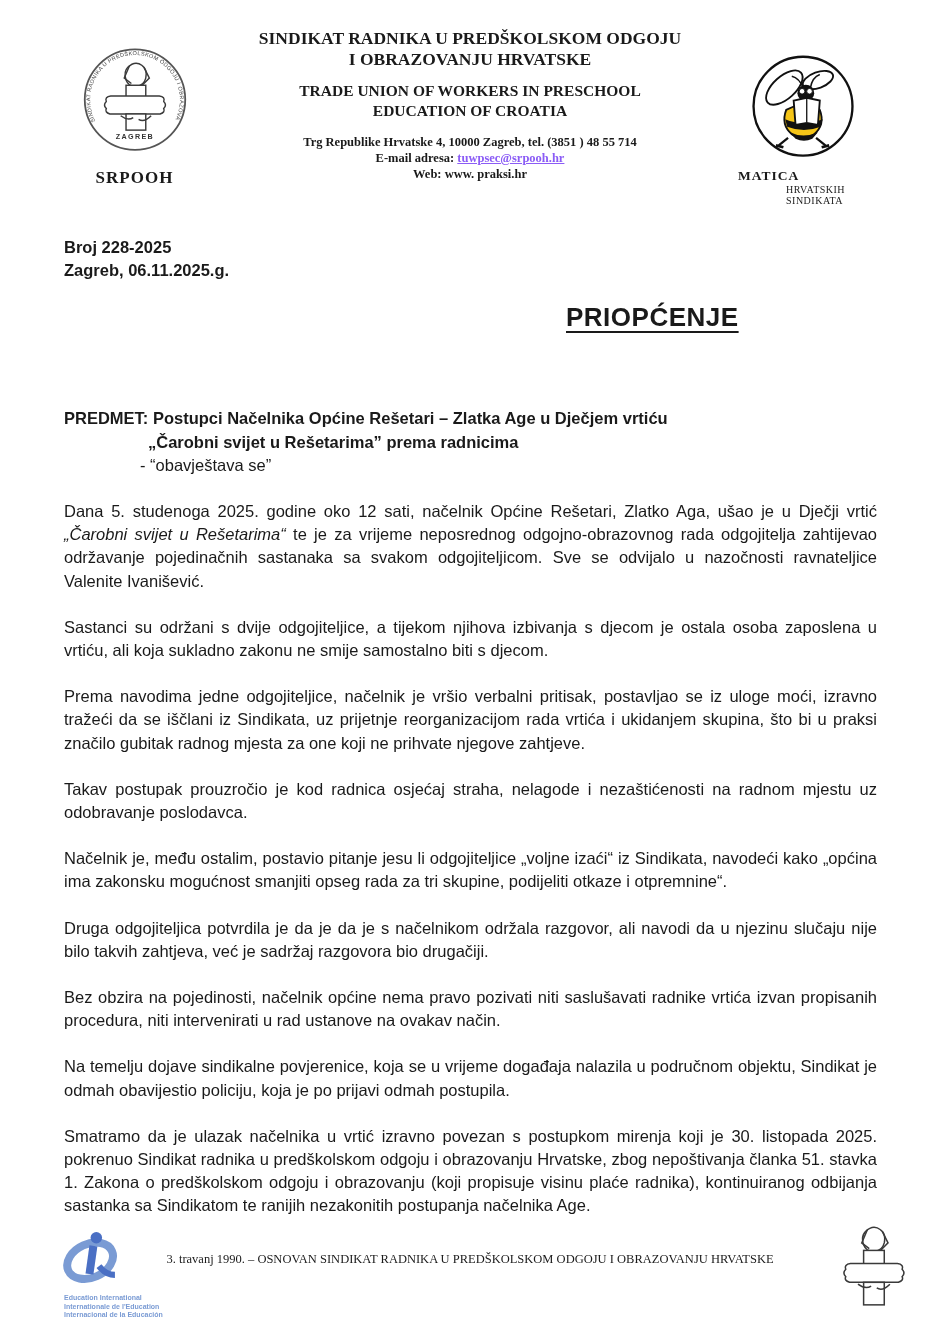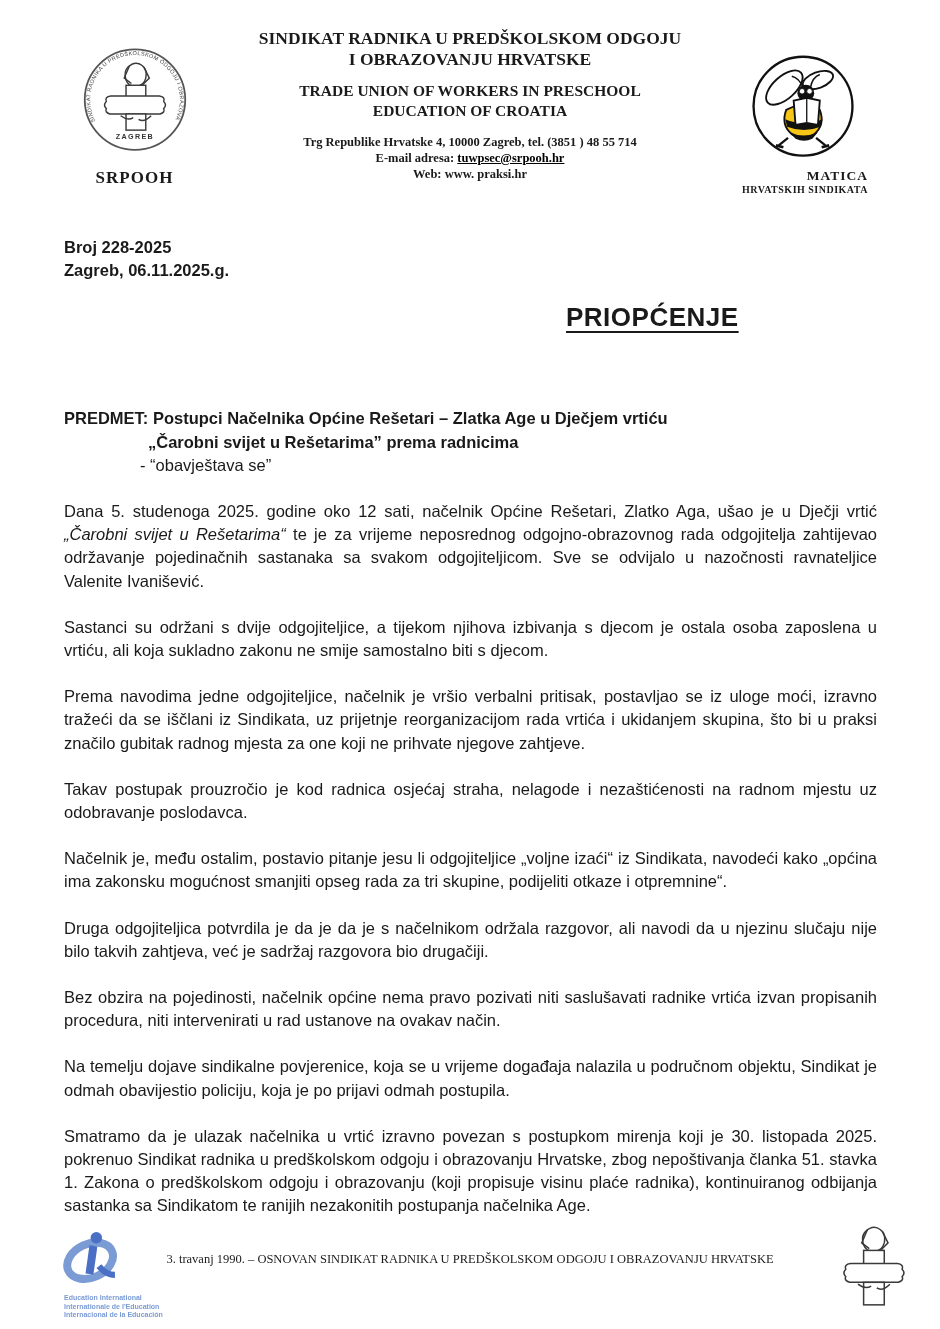--- a/index.html
+++ b/index.html
@@ -9,25 +9,25 @@
     margin:0 auto;
   }
   
   .seal-block{position:absolute;left:72px;top:44px;width:125px;text-align:center;}
   .seal-block svg{display:block;margin:0 auto;}
   .seal-acronym{font-family:"Liberation Serif",serif;font-weight:bold;font-size:17px;margin-top:2px;letter-spacing:1px;}
   .head-center{position:absolute;left:205px;top:28px;width:530px;text-align:center;font-family:"Liberation Serif",serif;}
   .org-name{font-weight:bold;font-size:17.5px;line-height:21px;}
   .org-name-en{font-size:15.5px;line-height:20px;margin-top:11px;font-weight:bold;}
   .addr{font-weight:bold;font-size:12.5px;line-height:16px;margin-top:13px;}
-  .addr a{color:#000000;font-weight:bold;}
-  .bee-block{position:absolute;left:738px;top:52px;width:130px;text-align:right;font-family:"Liberation Serif",serif;}
+  .addr a{color:#8b5cf6;font-weight:bold;}
+  .bee-block{position:absolute;left:738px;top:52px;width:130px;text-align:left;font-family:"Liberation Serif",serif;}
   .bee-block svg{display:block;margin:0 auto;}
   .matica1{font-weight:bold;font-size:13.5px;letter-spacing:1px;margin-top:2px;}
-  .matica2{font-weight:bold;font-size:10px;letter-spacing:.5px;}
+  .matica2{font-weight:normal;font-size:10px;letter-spacing:.5px;margin-left:48px;}
   
   .refblock{position:absolute;left:64px;top:236px;font-weight:bold;font-size:16.5px;line-height:23px;}
   
   .doc-title{position:absolute;left:566px;top:302px;font-weight:bold;font-size:26px;
     text-decoration:underline;text-underline-offset:5px;letter-spacing:.5px;}
   
   .subject{position:absolute;left:64px;top:387px;font-size:16.5px;line-height:23.5px;}
   .subject .l1{font-weight:bold;margin-top:20px;}
   .subject .l2{font-weight:bold;padding-left:84px;}
   .subject .l3{padding-left:76px;}

